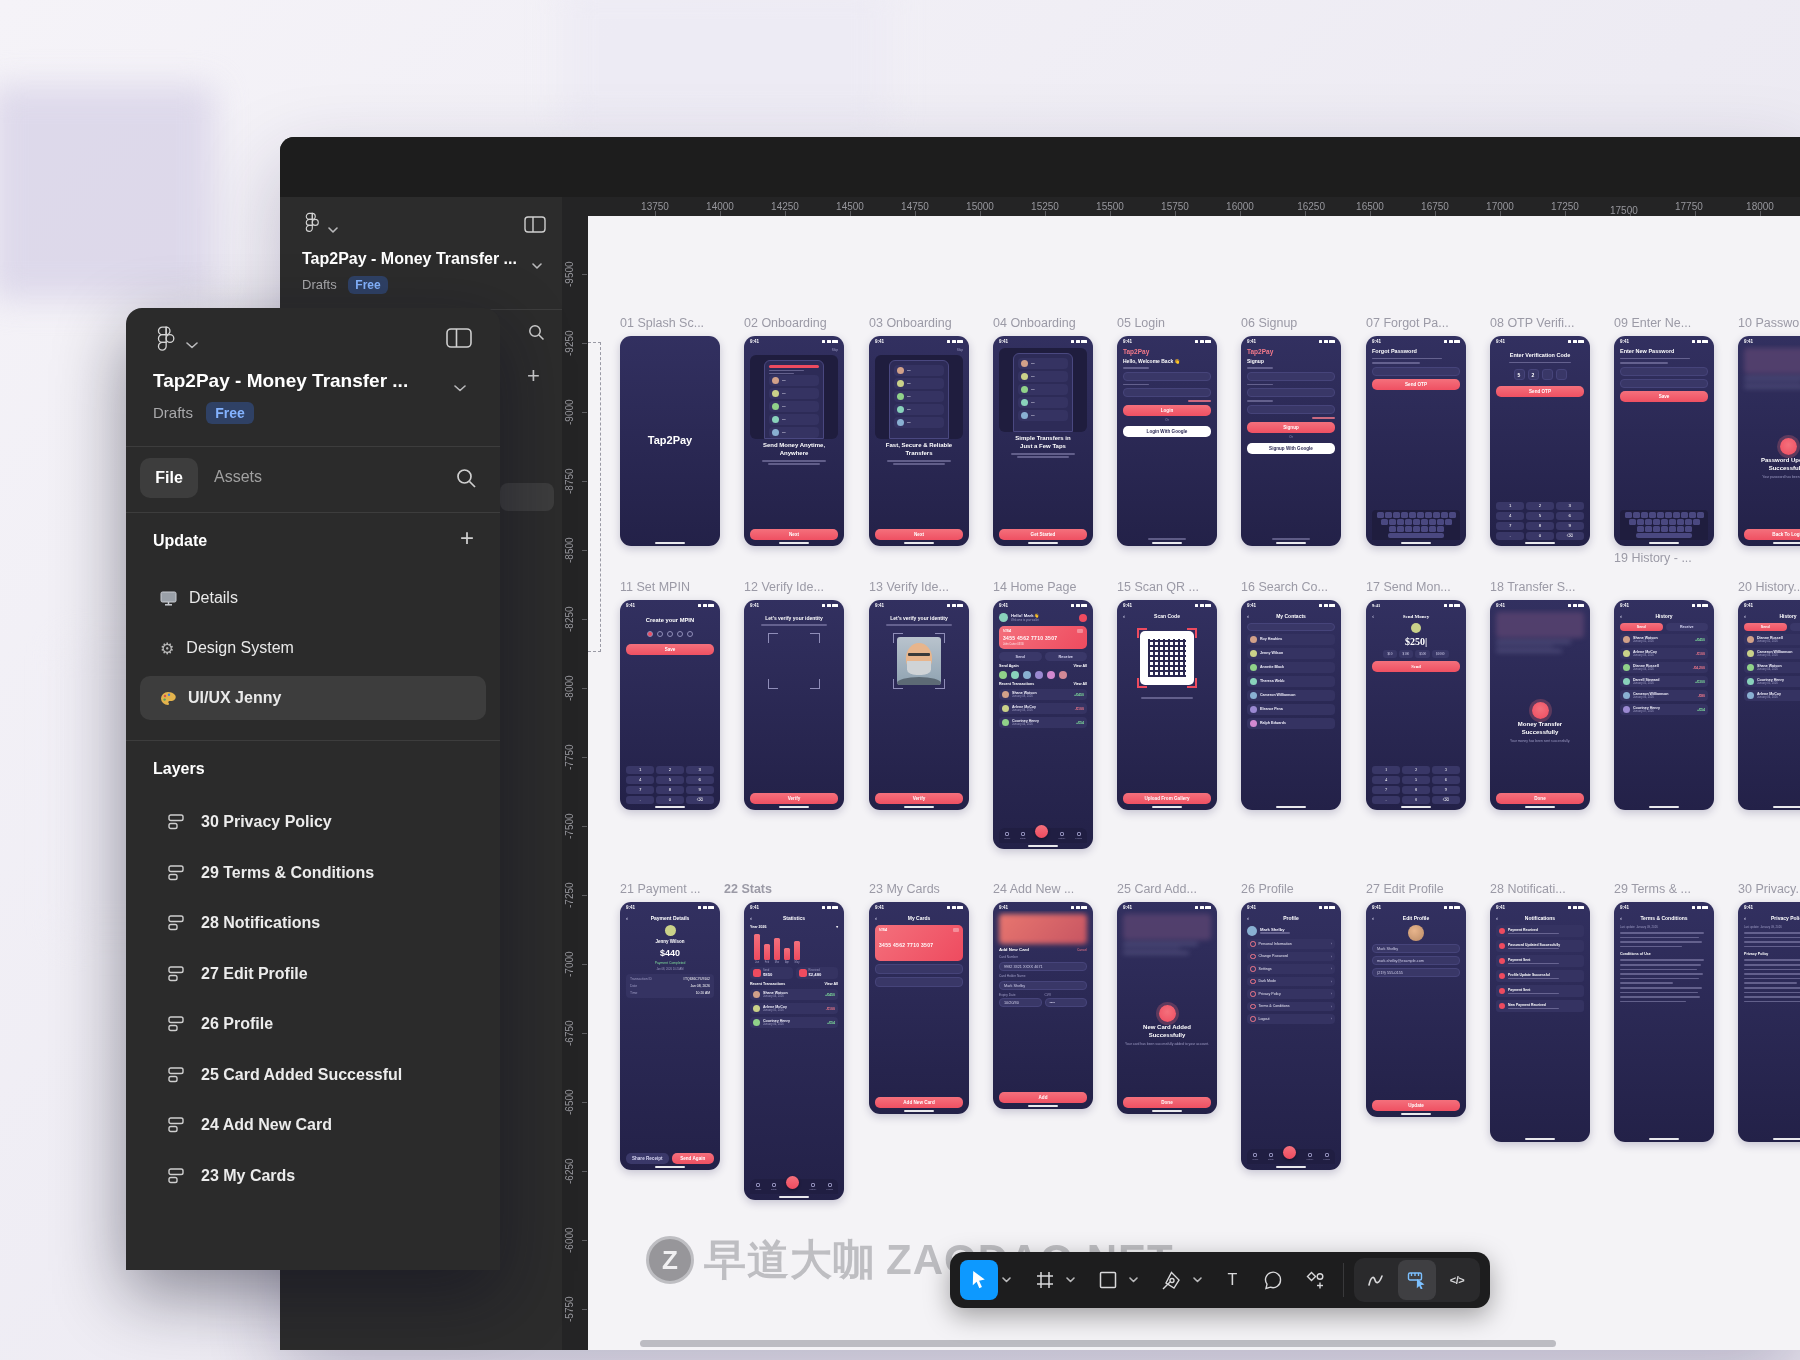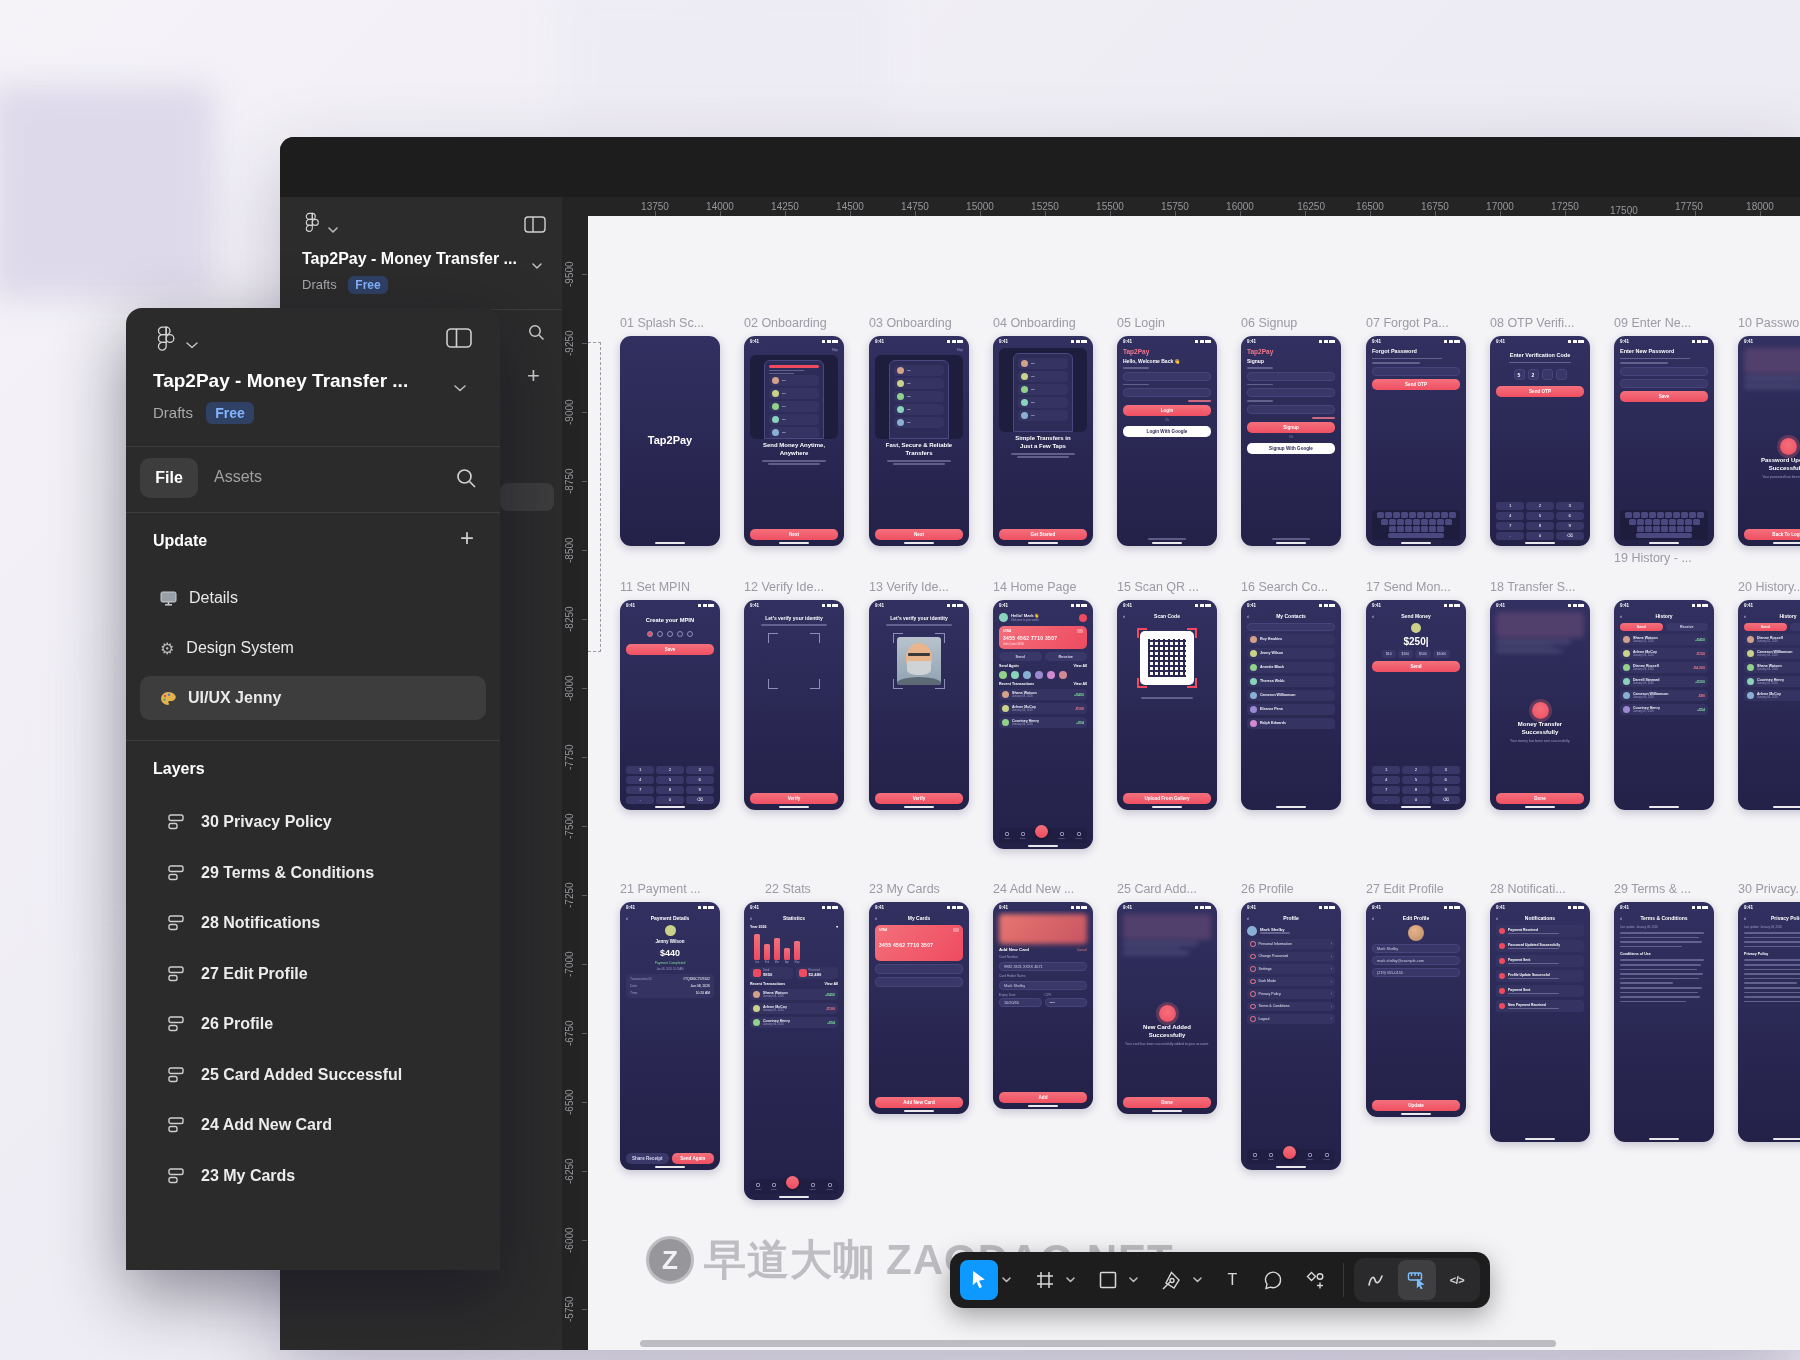--- a/index.html
+++ b/index.html
@@ -946,21 +946,21 @@
               <div class="pav" style="background: rgb(210, 137, 208);"></div>
               <div>
                 <div class="pnm">Ralph Edwards</div>
               </div>
             </div>
           </div>
           <div class="homebar"></div>
         </div>
       </div>
       <div class="flabel" style="left: 1366px; top: 580px;">17 Send Mon...</div>
-      <div class="frame" style="left: 1366px; top: 600px; width: 100px; height: 210px; pointer-events: auto;">
+      <div class="frame" style="left: 1366px; top: 600px; width: 100px; height: 210px; pointer-events: auto; font-family: Liberation Serif, serif;">
         <div class="screen">
           <div class="pstatus">
             <div>9:41</div>
             <div class="psig">
               <i style="width: 3px;"></i>
               <i style="width: 4px;"></i>
               <i style="width: 6px;"></i>
             </div>
           </div>
           <div class="pbody">
@@ -1189,21 +1189,21 @@
               </div>
             </div>
             <div style="display: flex; gap: 3px; margin-top: auto;">
               <div class="pbtn ghost" style="flex: 1 1 0%;">Share Receipt</div>
               <div class="pbtn" style="flex: 1 1 0%;">Send Again</div>
             </div>
           </div>
           <div class="homebar"></div>
         </div>
       </div>
-      <div class="flabel" style="left: 765px; top: 882px;">22 Stats</div>
+      <div class="flabel" style="left: 724px; top: 882px; font-weight: bold;">22 Stats</div>
       <div class="frame" style="left: 744px; top: 902px; width: 100px; height: 298px; pointer-events: auto;">
         <div class="screen">
           <div class="pstatus">
             <div>9:41</div>
             <div class="psig">
               <i style="width: 3px;"></i>
               <i style="width: 4px;"></i>
               <i style="width: 6px;"></i>
             </div>
           </div>

